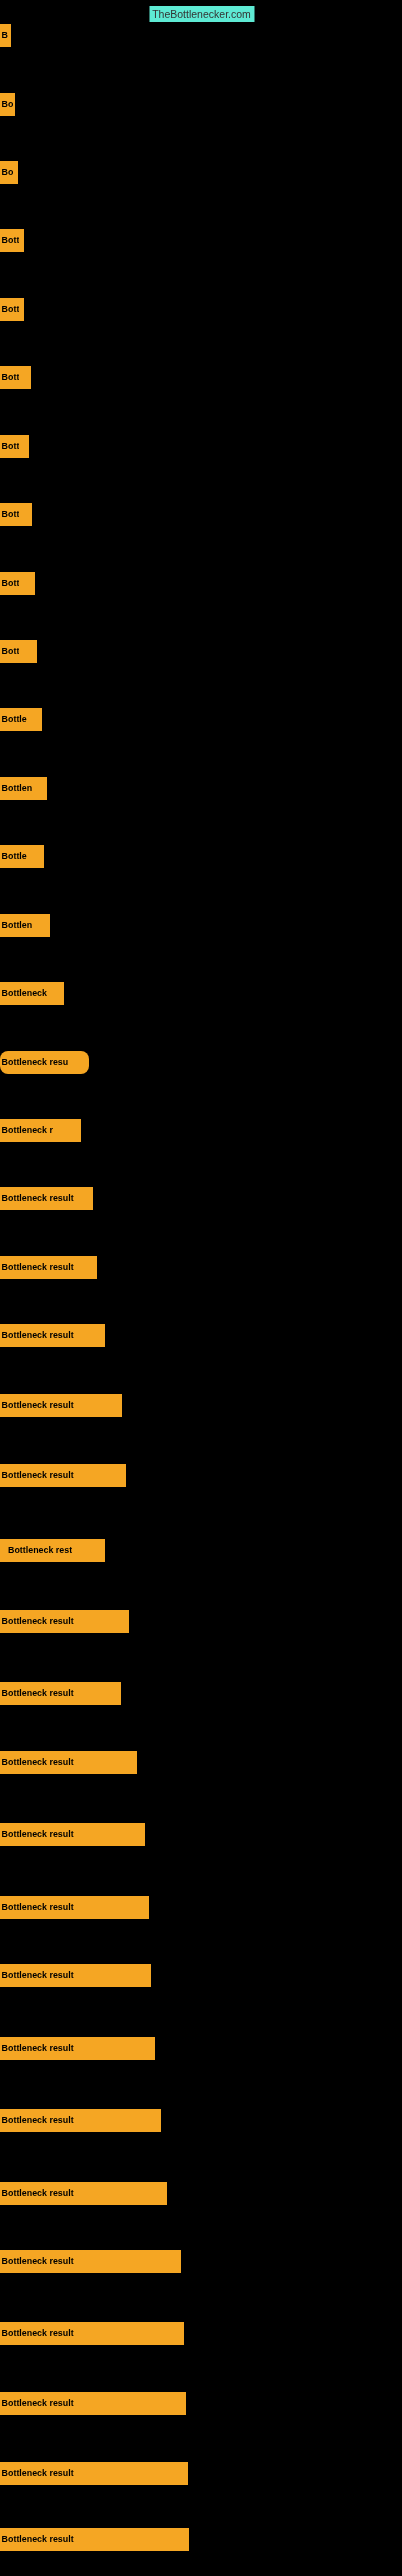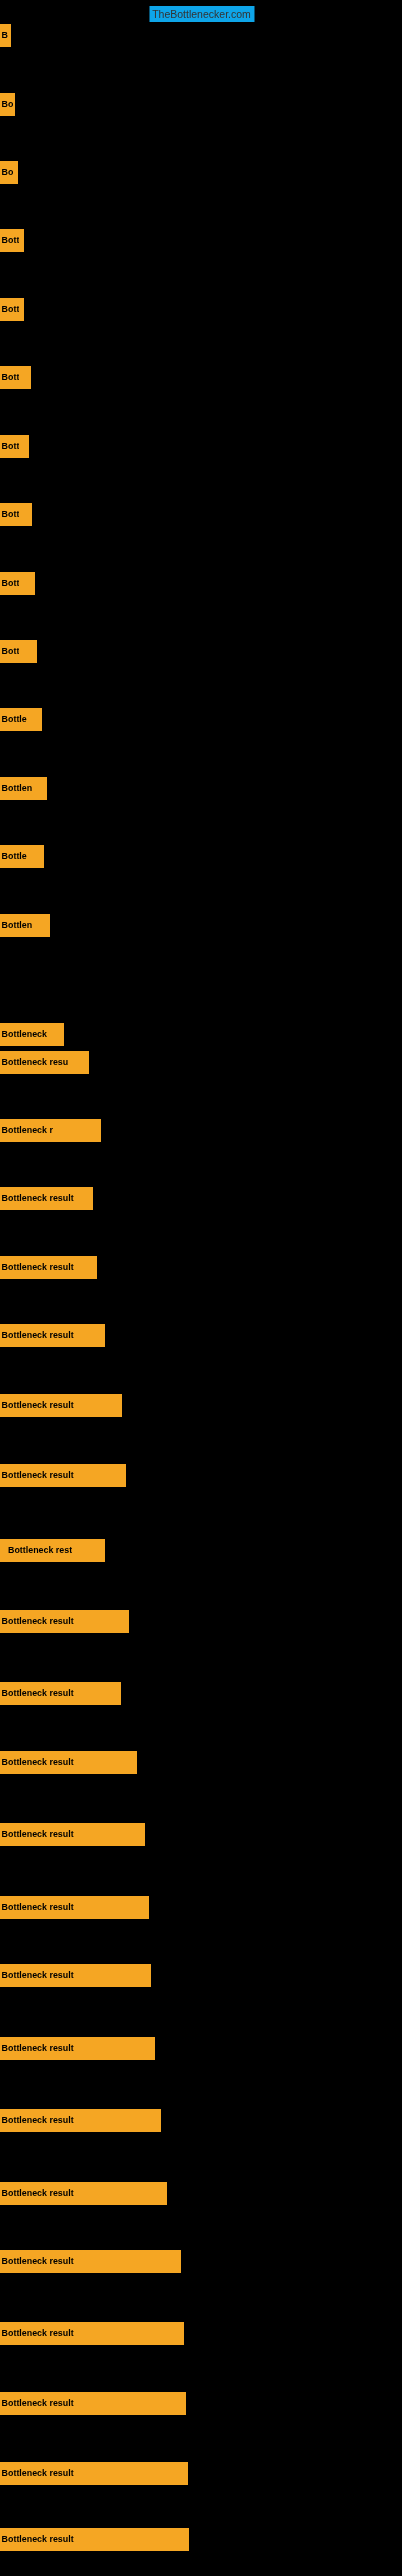--- a/index.html
+++ b/index.html
@@ -11,21 +11,21 @@
       position: relative;
     }
     .site-title {
       position: absolute;
       top: 6.4px;
       left: 50%;
       transform: translateX(-50%);
       color: #333;
       font-size: 10.5px;
       white-space: nowrap;
-      background: #0ea5e9;
+      background: #5eead4;
       padding: 1.6px 3.2px;
     }
     .bar-item {
       position: absolute;
       left: 0;
       background: #f5a623;
       height: 22.5px;
       display: flex;
       align-items: center;
       padding-left: 1.6px;
@@ -79,27 +79,27 @@
     </div>
     <div class="bar-item" style="top: 777px; width: 47px;">
       <span class="bar-label">Bottlen</span>
     </div>
     <div class="bar-item" style="top: 845px; width: 44px;">
       <span class="bar-label">Bottle</span>
     </div>
     <div class="bar-item" style="top: 914px; width: 50px;">
       <span class="bar-label">Bottlen</span>
     </div>
-    <div class="bar-item" style="top: 1023px; width: 64px;">
+    <div class="bar-item" style="top: 982px; width: 64px;">
       <span class="bar-label">Bottleneck</span>
     </div>
-    <div class="bar-item" style="top: 1051px; width: 89px;">
+    <div class="bar-item" style="top: 1051px; width: 89px; border-radius: 8px;">
       <span class="bar-label">Bottleneck resu</span>
     </div>
-    <div class="bar-item" style="top: 1119px; width: 101px;">
+    <div class="bar-item" style="top: 1119px; width: 81px;">
       <span class="bar-label">Bottleneck r</span>
     </div>
     <div class="bar-item" style="top: 1187px; width: 93px;">
       <span class="bar-label">Bottleneck result</span>
     </div>
     <div class="bar-item" style="top: 1256px; width: 97px;">
       <span class="bar-label">Bottleneck result</span>
     </div>
     <div class="bar-item" style="top: 1324px; width: 105px;">
       <span class="bar-label">Bottleneck result</span>

